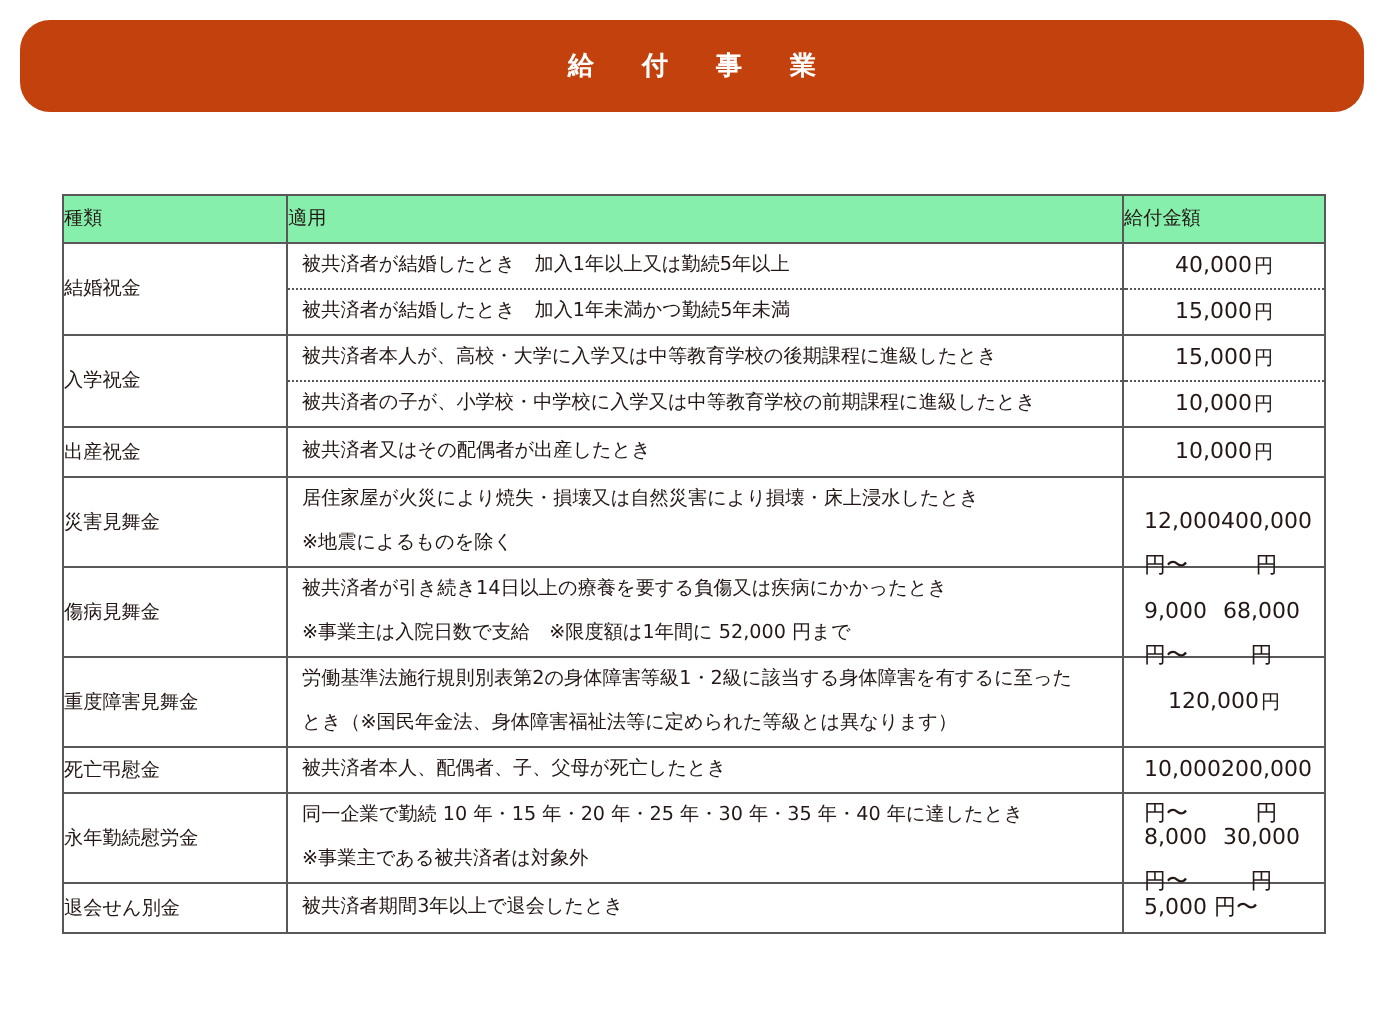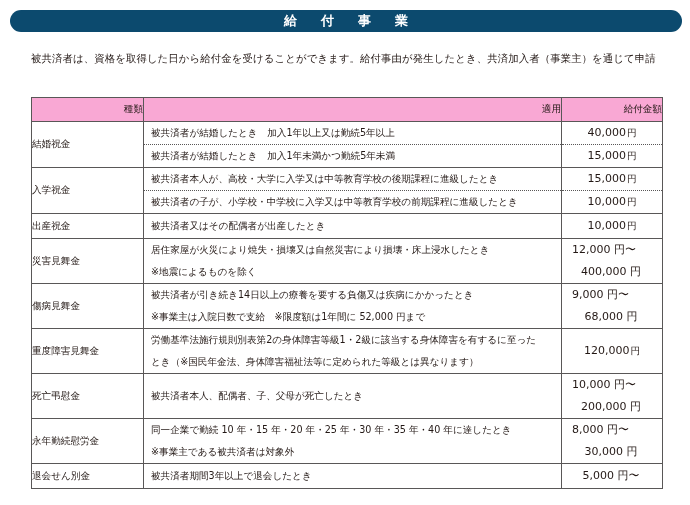--- a/index.html
+++ b/index.html
@@ -1,62 +1,61 @@
 <!DOCTYPE html>
 <html><head>
   <meta charset="utf-8">
   <style>
     * { box-sizing: border-box; margin: 0; padding: 0; }
     html, body { width: 690px; height: 505px; background: #ffffff; overflow: hidden; }
     body { font-family: "DejaVu Sans", "Liberation Sans", sans-serif; color: #231815; position: relative; }
     .banner {
-      position: absolute; left: 10px; top: 10px; width: 672px; height: 22px;
-      background: #0c4a6e; border-radius: 15px;
+      position: absolute; left: 10px; top: 10px; width: 672px; height: 46px;
+      background: #c2410c; border-radius: 15px;
       color: #ffffff; font-size: 13px; font-weight: bold;
       display: flex; align-items: center; justify-content: center;
       letter-spacing: 24px; padding-left: 24px;
     }
     .intro {
       position: absolute; left: 31px; top: 47px; width: 640px;
       font-size: 10.4px; line-height: 22px; color: #231815; letter-spacing: 0.1px;
     }
     .intro p { white-space: nowrap; }
     table {
       position: absolute; left: 31px; top: 97px; width: 631px;
       border-collapse: collapse; font-size: 9.6px; color: #231815;
       table-layout: fixed;
     }
     th, td { border: 1px solid #595757; }
     th {
-      background: #f9a8d4; font-weight: normal; height: 24px; text-align: right;
+      background: #86efac; font-weight: normal; height: 24px; text-align: left;
     }
     col.c1 { width: 112px; }
     col.c2 { width: 418px; }
     col.c3 { width: 101px; }
     td.kind { text-align: left; vertical-align: middle; }
     td.desc { padding-left: 7px; vertical-align: middle; }
     td.amt { text-align: center; vertical-align: middle; font-size: 11px; }
     td.amt .yen { font-size: 9.6px; margin-left: 1px; }
     .line { height: 22px; line-height: 22px; white-space: nowrap; }
     tr.sub-top td.desc, tr.sub-top td.amt { border-bottom: 1px dotted #595757; }
     tr.sub-bottom td.desc, tr.sub-bottom td.amt { border-top: 1px dotted #595757; }
-    .range { display: flex; flex-direction: column; padding: 0 8px 0 10px; }
+    .range { display: flex; flex-direction: row; padding: 0 8px 0 10px; }
     .range .from { text-align: left; height: 22px; line-height: 22px; }
     .range .to { text-align: center; height: 22px; line-height: 22px; padding-right: 4px; }
     .single { height: 24px; line-height: 24px; }
   </style>
 </head>
 <body>
 
 <div class="banner">
   <span>給付事業</span>
 </div>
 
 <div class="intro">
-  <p>被共済者は、資格を取得した日から給付金を受けることができます。給付事由が発生したとき、共済加入者（事業主）を通じて申請</p>
 </div>
 
 <table>
   <colgroup>
       <col class="c1">
       <col class="c2">
       <col class="c3">
     </colgroup>
   <thead>
     <tr>

